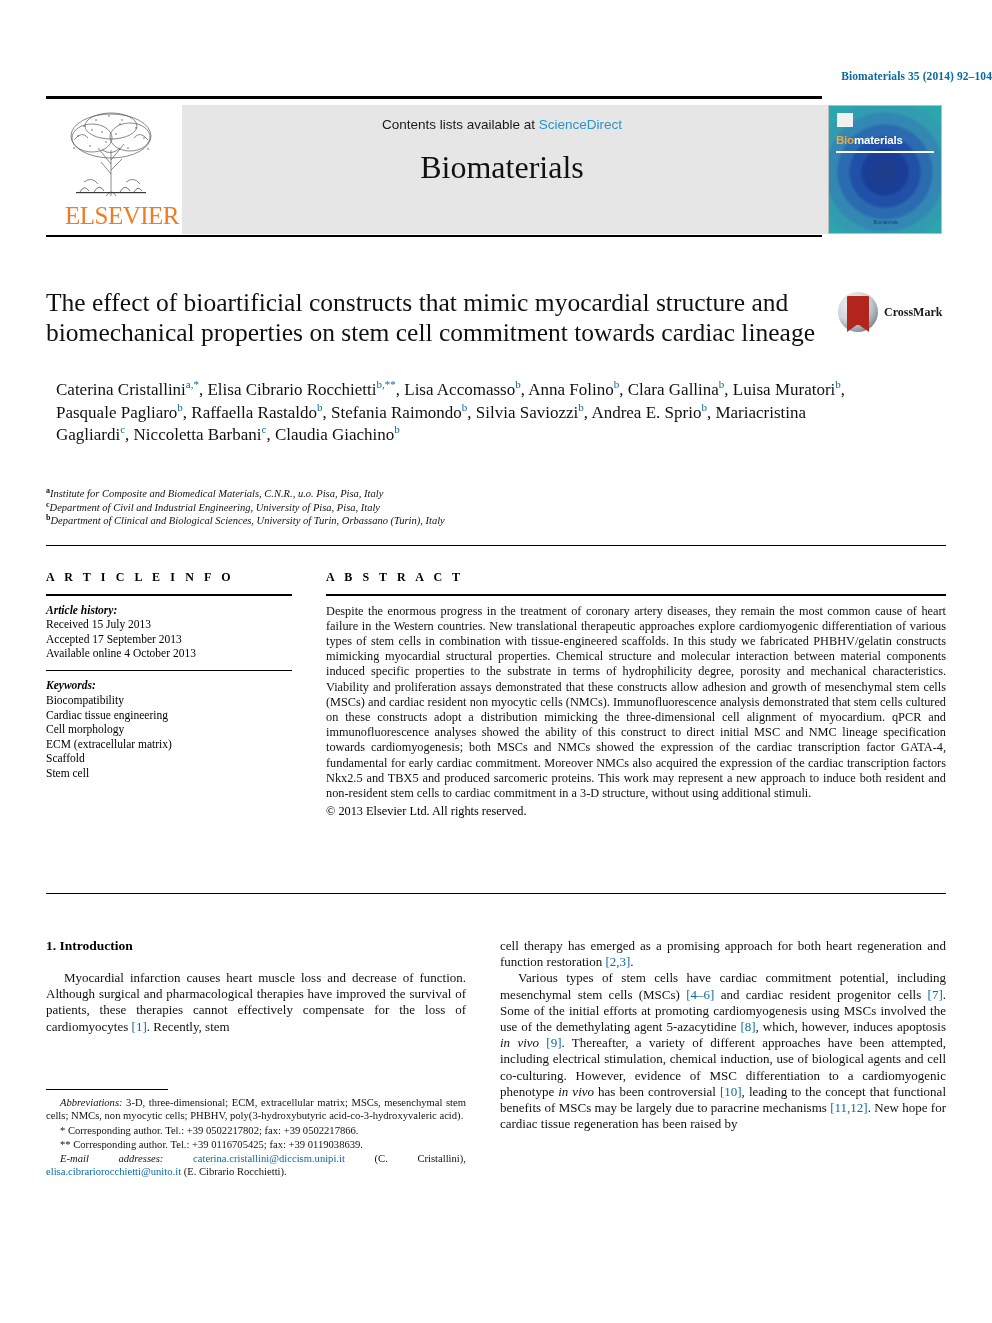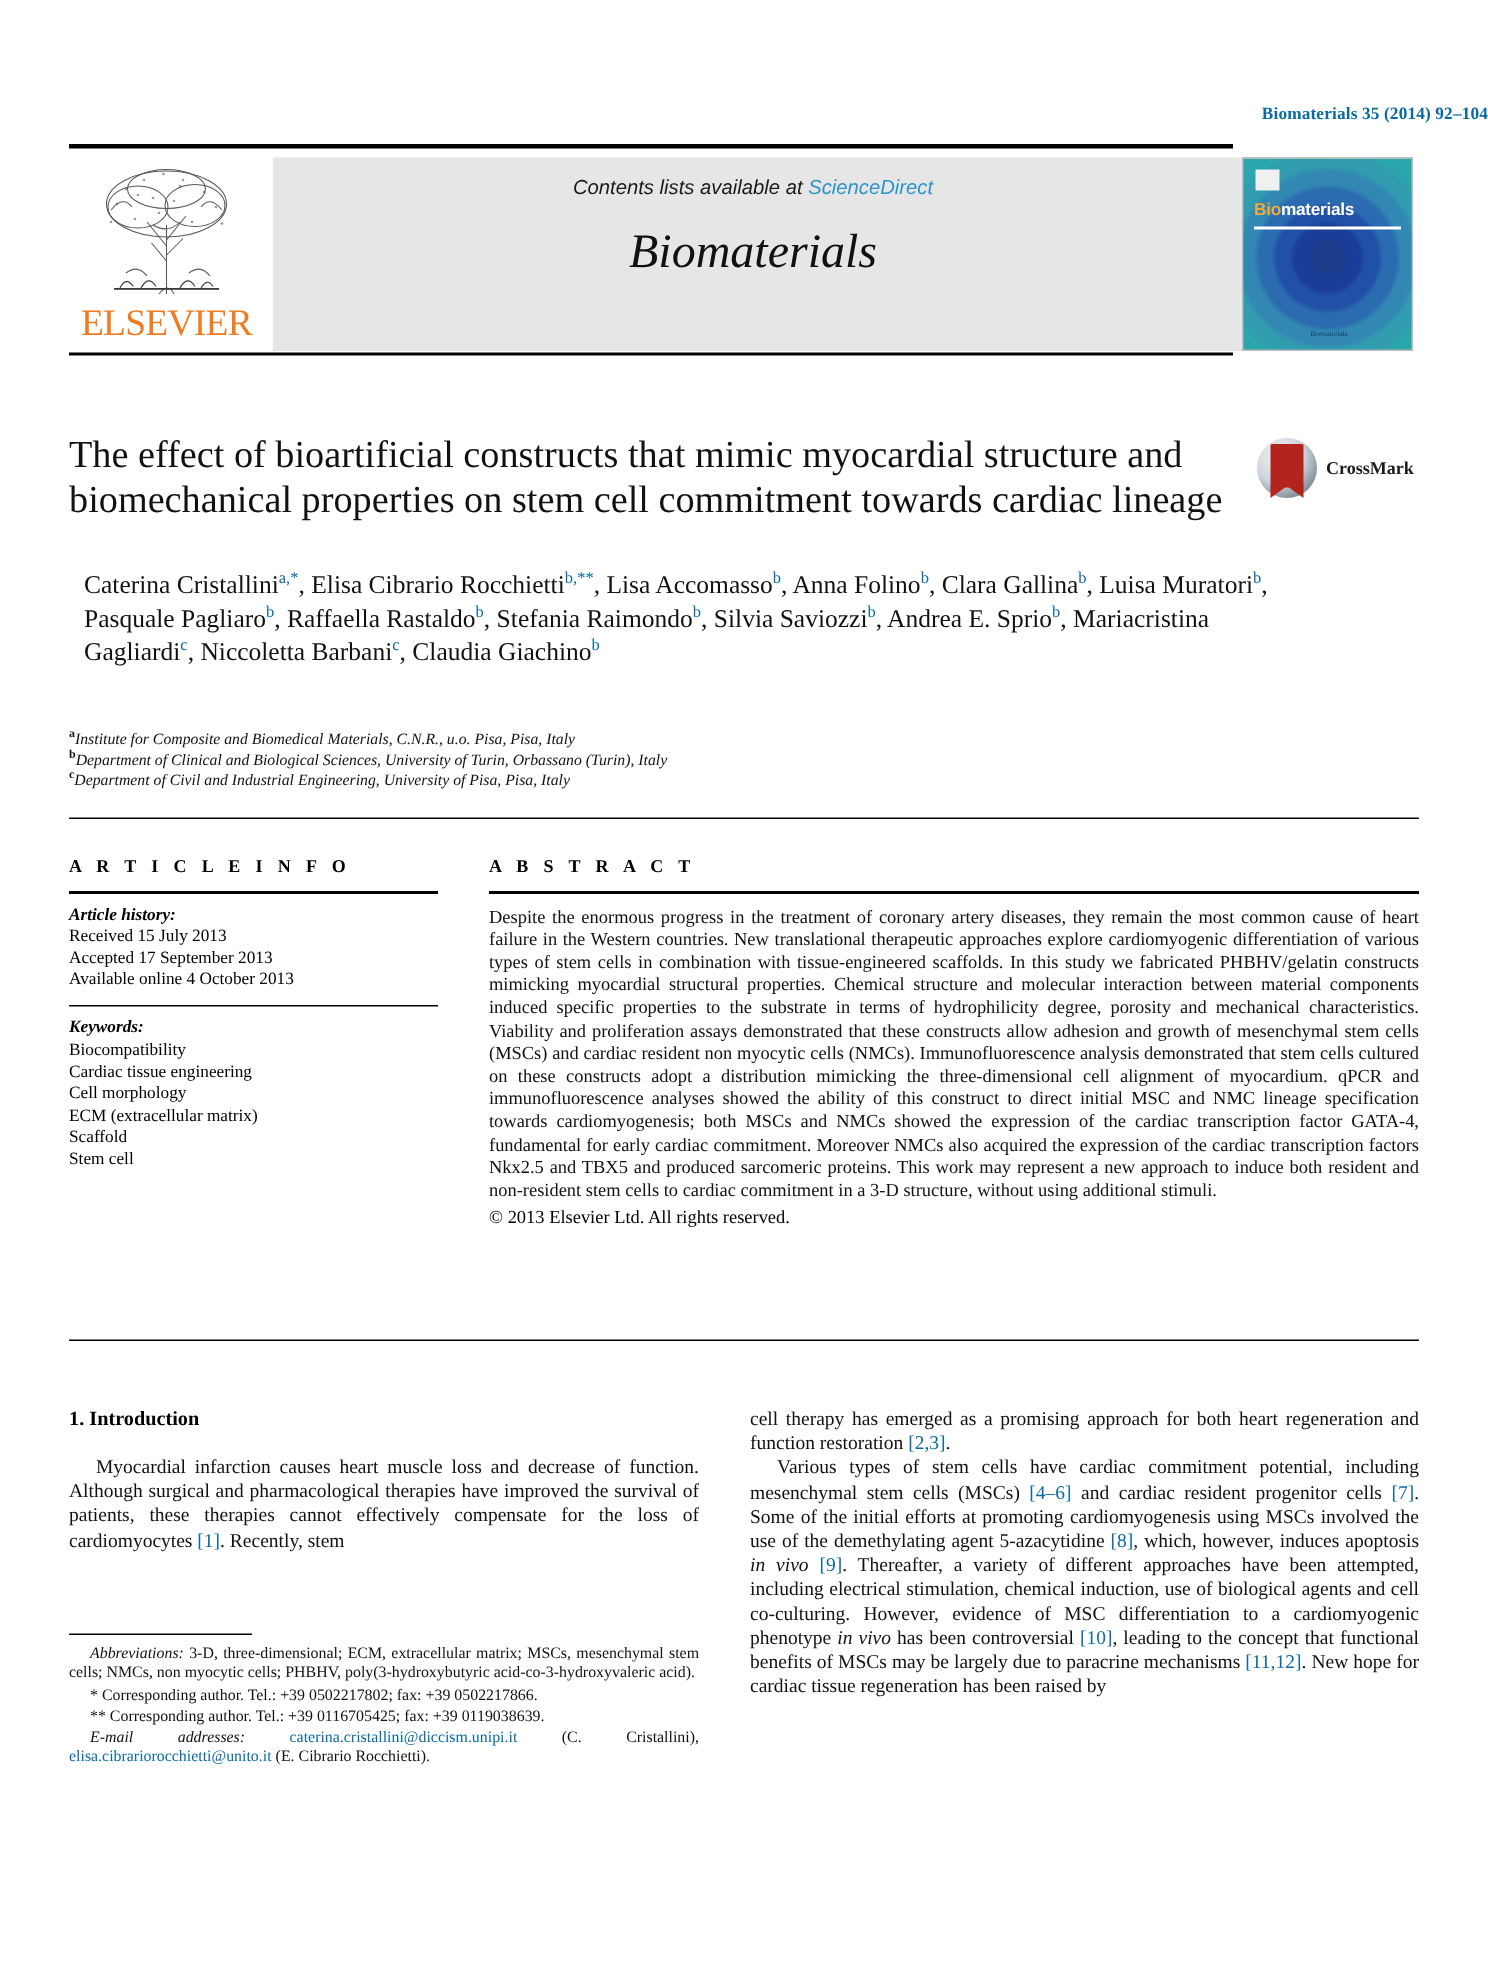--- a/index.html
+++ b/index.html
@@ -65,37 +65,36 @@
     height: 128px;
   }
   .tree-box {
     position: absolute;
     left: 6px; top: 0;
     width: 114px; height: 98px;
     overflow: hidden;
   }
   .elsevier-word {
     position: absolute;
-    left: 0; top: 98px;
+    left: 17px; top: 98px;
     width: 126px;
-    text-align: center;
+    text-align: left;
     font-family: "Liberation Serif", serif;
     font-size: 25px;
     letter-spacing: -0.5px;
     color: #f07c22;
     line-height: 28px;
   }
   .sd-band {
     position: absolute;
     left: 136px;
     top: 9px;
     width: 708px;
     height: 129px;
     background: #e6e6e6;
-    font-style: italic;
   }
   .sd-contents {
     position: absolute;
     top: 12px;
     left: 0;
     width: 640px;
     text-align: center;
     font-family: "Liberation Sans", sans-serif;
     font-size: 13.5px;
     color: #1a1a1a;
@@ -475,22 +474,22 @@
     <div class="cm-disc">
       <div class="cm-book"></div>
     </div>
     <div class="cm-label">CrossMark</div>
   </div>
 
   <div class="authors">Caterina Cristallini<sup>a,*</sup>, Elisa Cibrario Rocchietti<sup>b,**</sup>, Lisa Accomasso<sup>b</sup>, Anna Folino<sup>b</sup>, Clara Gallina<sup>b</sup>, Luisa Muratori<sup>b</sup>, Pasquale Pagliaro<sup>b</sup>, Raffaella Rastaldo<sup>b</sup>, Stefania Raimondo<sup>b</sup>, Silvia Saviozzi<sup>b</sup>, Andrea E. Sprio<sup>b</sup>, Mariacristina Gagliardi<sup>c</sup>, Niccoletta Barbani<sup>c</sup>, Claudia Giachino<sup>b</sup></div>
 
   <div class="affils">
     <div><sup>a</sup><span>Institute for Composite and Biomedical Materials, C.N.R., u.o. Pisa, Pisa, Italy</span></div>
+    <div><sup>c</sup><span>Department of Civil and Industrial Engineering, University of Pisa, Pisa, Italy</span></div>
     <div><sup>b</sup><span>Department of Clinical and Biological Sciences, University of Turin, Orbassano (Turin), Italy</span></div>
-    <div><sup>c</sup><span>Department of Civil and Industrial Engineering, University of Pisa, Pisa, Italy</span></div>
   </div>
 
   <div class="rule-full-1"></div>
   <div class="rule-full-2"></div>
 
   <div class="info-col">
     <div class="sec-head">A R T I C L E    I N F O</div>
     <div class="info-rule"></div>
     <div class="info-body">
       <div><em>Article history:</em></div>

